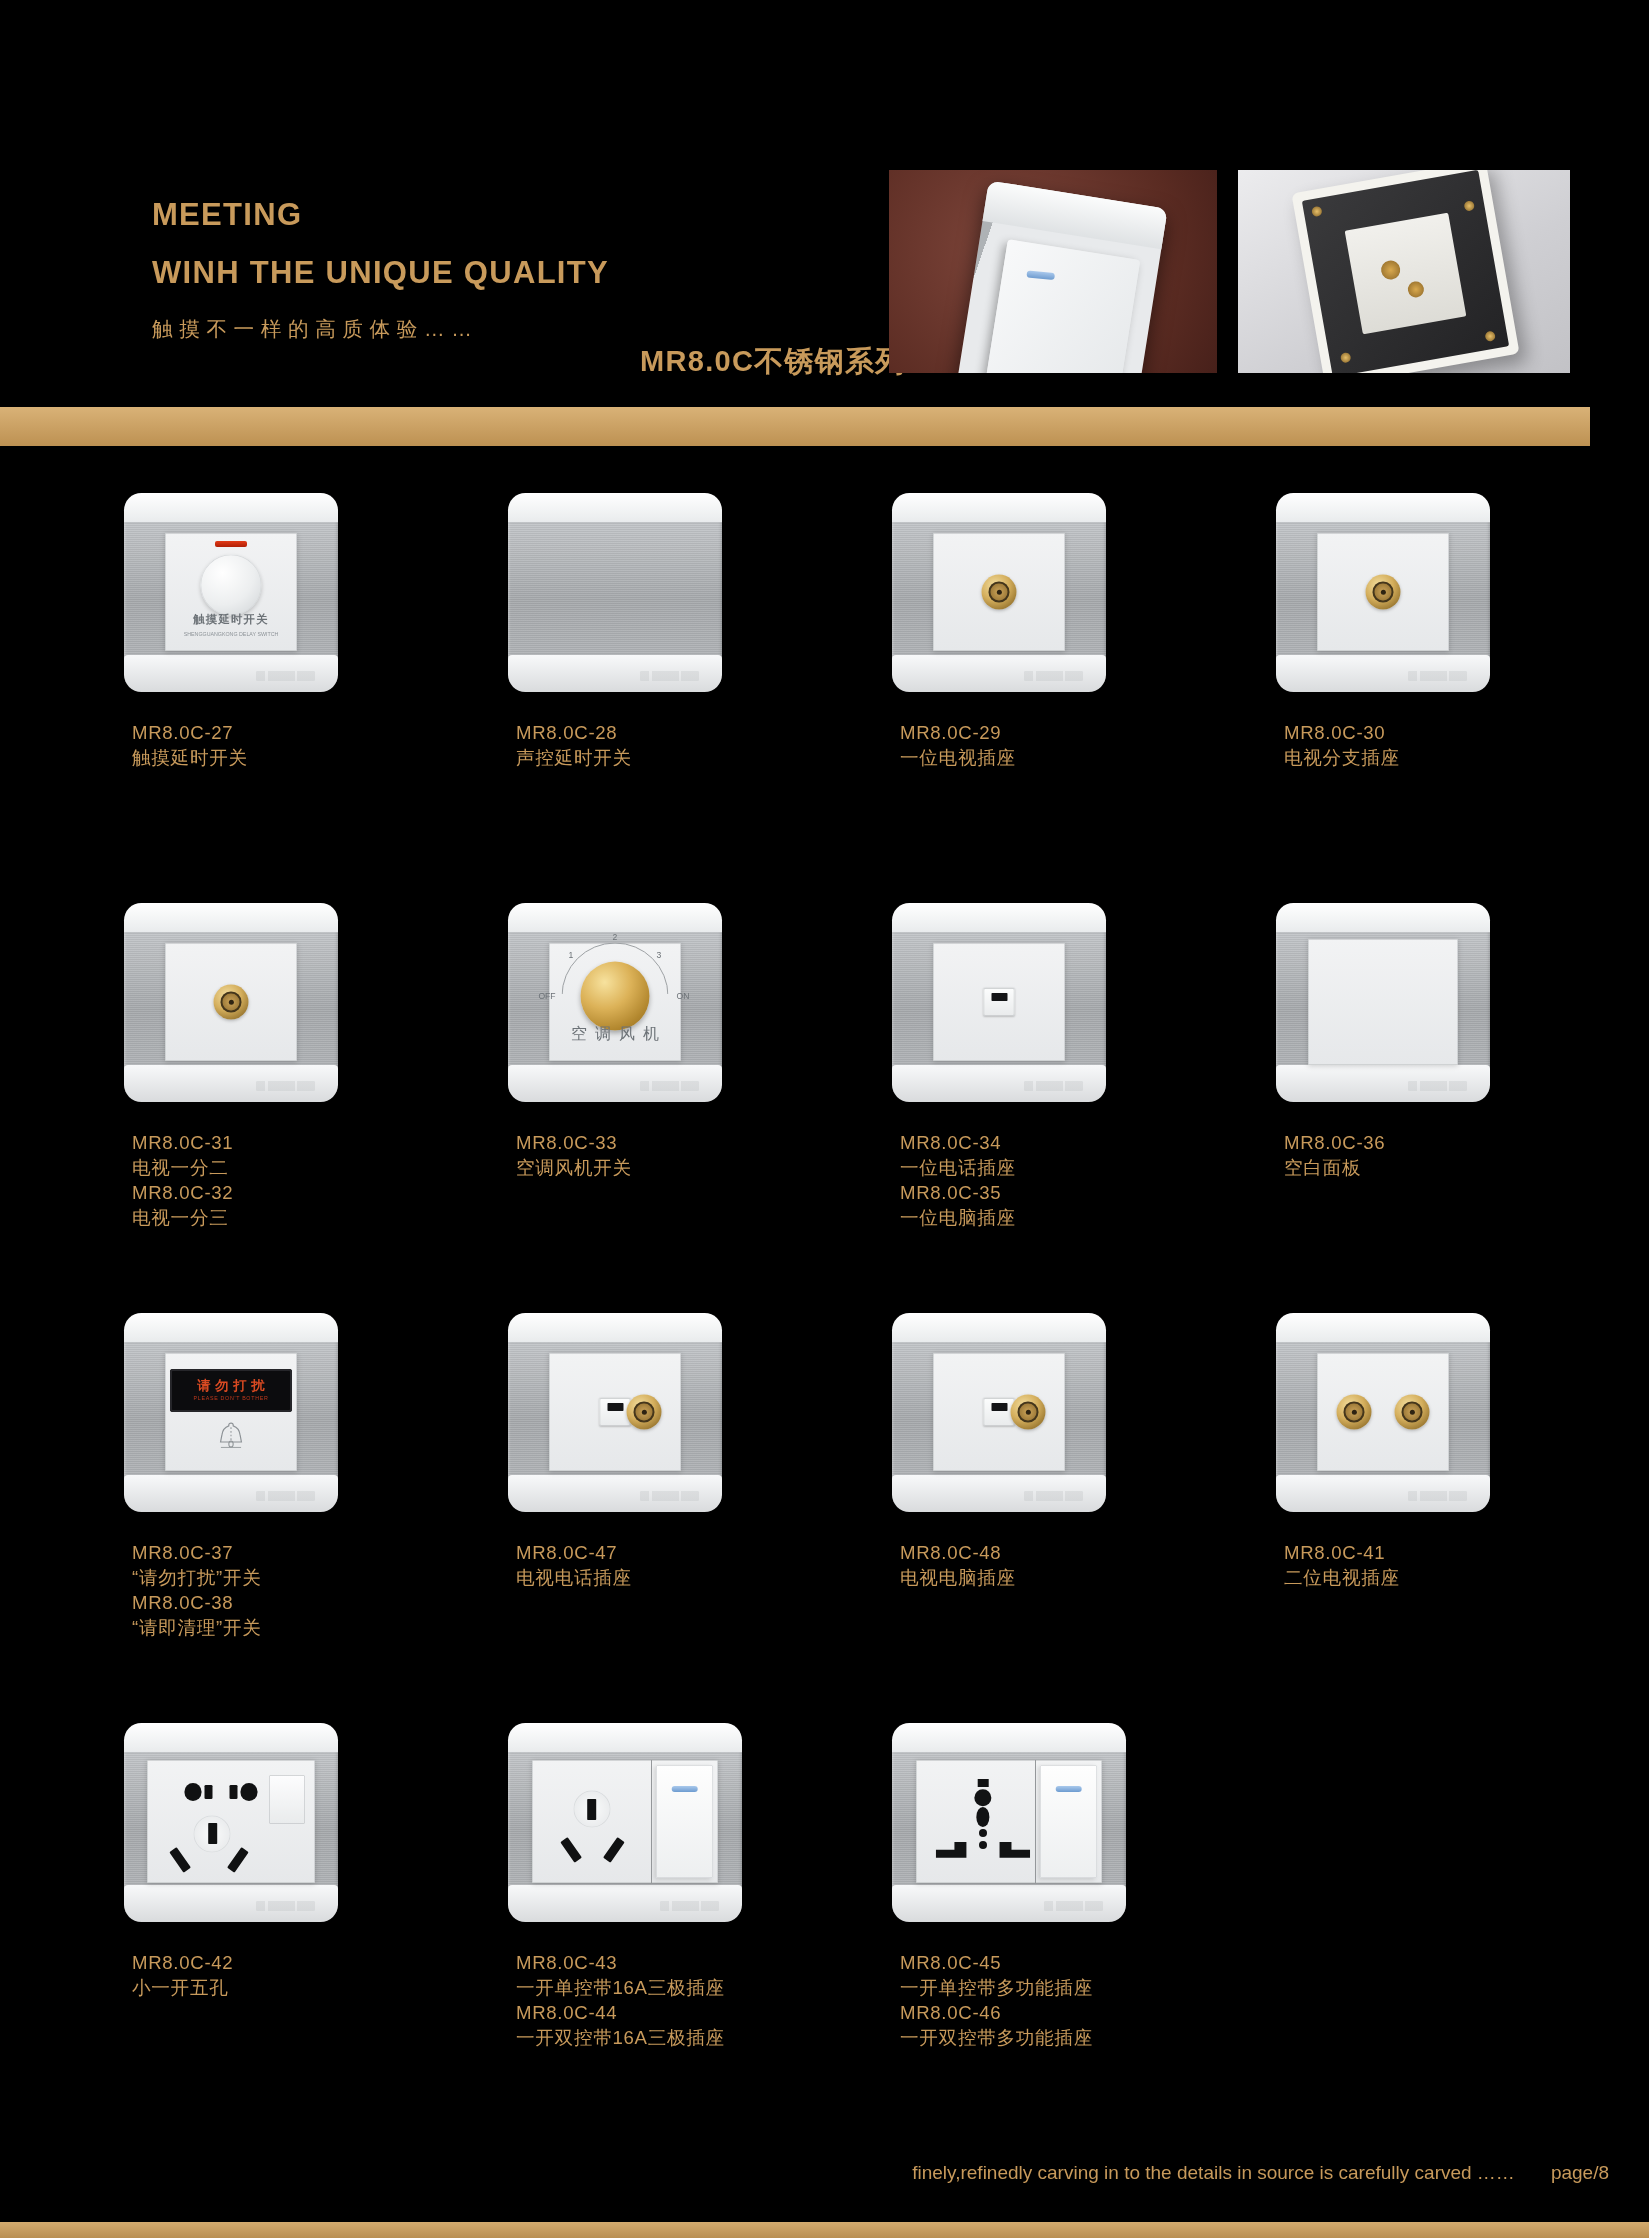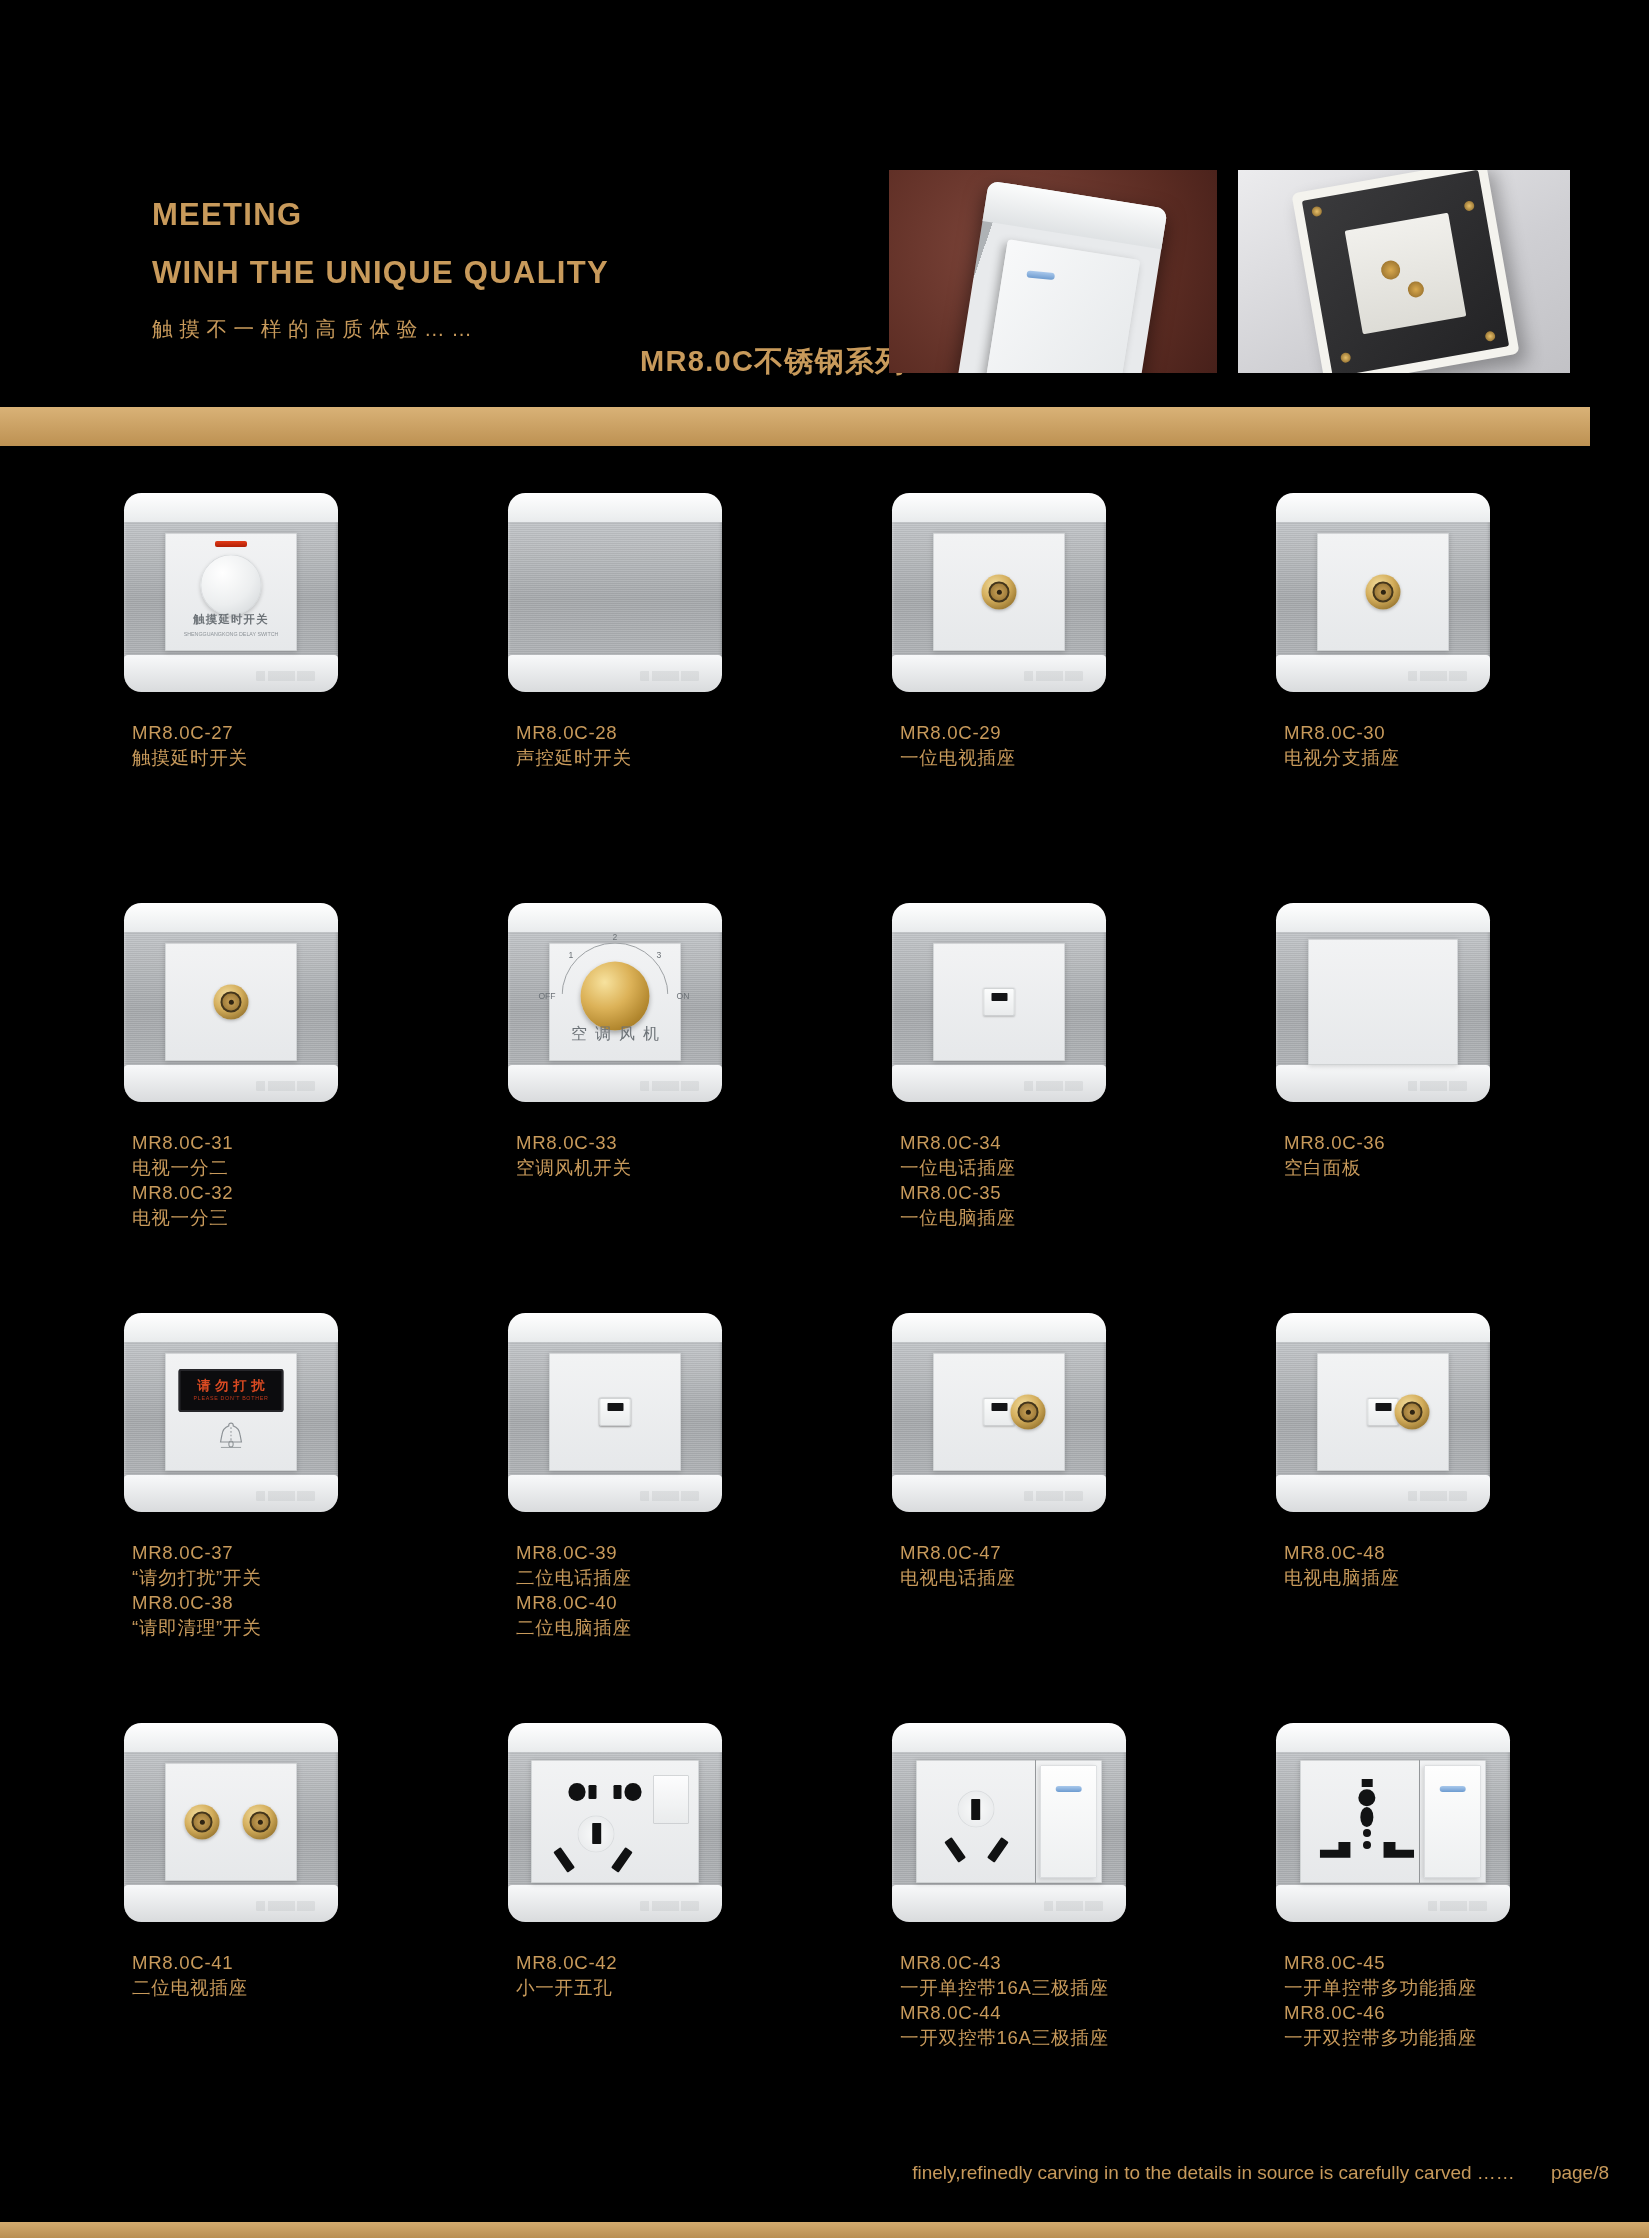--- a/index.html
+++ b/index.html
@@ -93,21 +93,21 @@
             border-radius:50%;border:1.3px solid #9da1a4;clip-path:inset(0 0 52% 0);}
   .knob{position:absolute;left:50%;top:45%;transform:translate(-50%,-50%);width:69px;height:69px;border-radius:50%;
         background:radial-gradient(circle at 35% 30%,#f7e29e,#dcb258 40%,#b3882f 72%,#8a671f);
         box-shadow:0 2.7px 5.3px rgba(0,0,0,.3);}
   .km{position:absolute;font-size:8.6px;color:#6c7277;transform:translate(-50%,-50%);}
   .m0{left:calc(50% - 68px);top:45%;} .m1{left:calc(50% - 44px);top:calc(45% - 41px);}
   .m2{left:50%;top:calc(45% - 59px);} .m3{left:calc(50% + 44px);top:calc(45% - 41px);}
   .m4{left:calc(50% + 68px);top:45%;}
   .kcap{position:absolute;left:0;right:0;bottom:16px;text-align:center;font-size:16px;color:#6c7277;
         letter-spacing:8px;text-indent:8px;}
-  .dnd{position:absolute;left:50%;top:16px;transform:translateX(-50%);width:105px;height:43px;background:#0c0c0e;
+  .dnd{position:absolute;left:50%;top:16px;transform:translateX(-50%);width:122px;height:43px;background:#0c0c0e;
        border-radius:2.7px;box-shadow:inset 0 0 0 2px #26262a;text-align:center;}
   .dnd-cn{margin-top:8px;font-size:13.3px;font-weight:bold;color:#d94a22;letter-spacing:4.7px;text-indent:4.7px;}
   .dnd-en{font-size:5.3px;color:#c13a1d;letter-spacing:0.7px;}
   .bell{position:absolute;left:50%;bottom:16px;transform:translateX(-50%);width:37px;height:37px;}
   .fh2{position:absolute;top:26%;width:29px;height:20px;transform:translate(-50%,-50%);}
   .fh2.l{left:31%;} .fh2.r{left:57%;}
   .fh2::before{content:"";position:absolute;left:0;top:1.3px;width:17.3px;height:17.3px;border-radius:50%;background:#101112;}
   .fh2::after{content:"";position:absolute;right:1.3px;top:2.7px;width:8px;height:14.6px;border-radius:1.3px;background:#101112;}
   .fh2.r::before{left:auto;right:0;} .fh2.r::after{right:auto;left:1.3px;}
   .fh-switch{position:absolute;right:10.6px;top:12%;width:36px;height:49px;border-radius:2px;
@@ -357,43 +357,20 @@
     <div class="plate">
       <div class="cap-top"></div>
       <div class="plate-body"></div>
       <div class="cap-bottom">
             <span class="brand"></span>
           </div>
       <div class="panel">
             <span class="jack pos-l">
               <span class="jack-slot"></span>
             </span>
-            <span class="jack pos-r">
-              <span class="jack-slot"></span>
-            </span>
-          </div>
-    </div>
-    <div class="labels">
-      <div class="lab">MR8.0C-39</div>
-          <div class="lab">二位电话插座</div>
-          <div class="lab">MR8.0C-40</div>
-          <div class="lab">二位电脑插座</div>
-    </div>
-  </div>
-      <div class="cell">
-    <div class="plate">
-      <div class="cap-top"></div>
-      <div class="plate-body"></div>
-      <div class="cap-bottom">
-            <span class="brand"></span>
-          </div>
-      <div class="panel">
-            <span class="jack pos-l">
-              <span class="jack-slot"></span>
-            </span>
             <span class="coax pos-r">
               <span class="coax-ring"></span>
               <span class="coax-pin"></span>
             </span>
           </div>
     </div>
     <div class="labels">
       <div class="lab">MR8.0C-47</div>
           <div class="lab">电视电话插座</div>
     </div>

